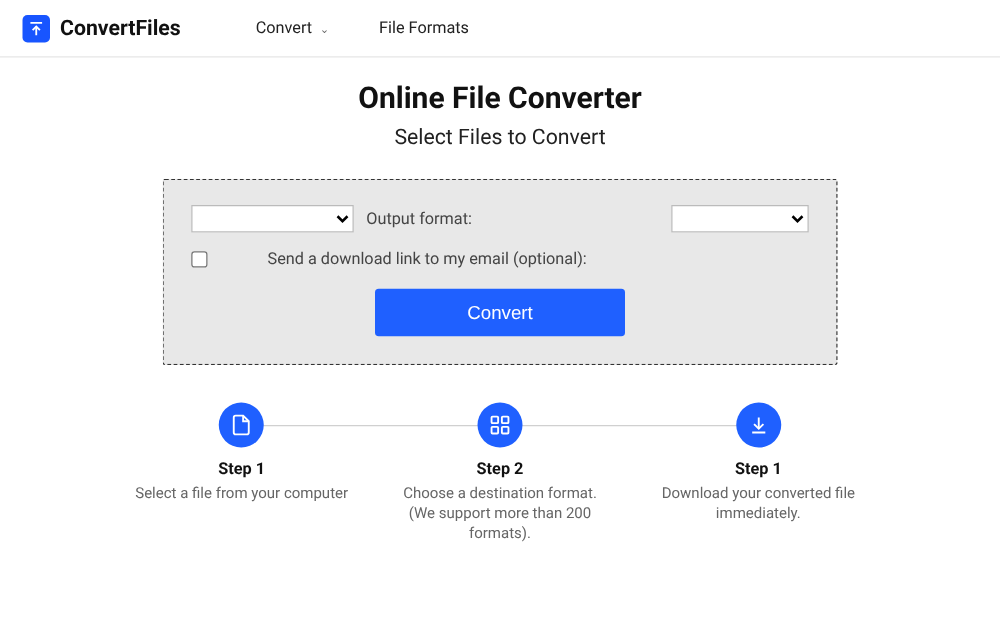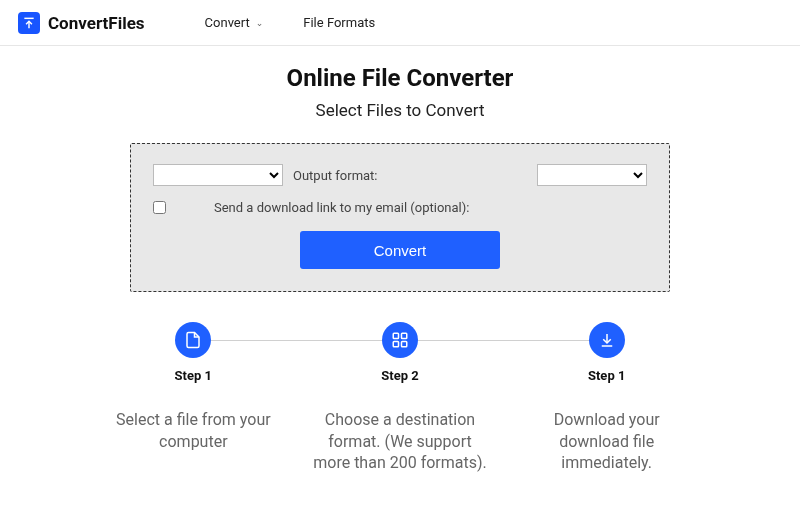--- a/index.html
+++ b/index.html
@@ -150,21 +150,21 @@
     z-index: 1;
     width: 36px; height: 36px;
     border-radius: 50%;
     background: #1f60ff;
     display: inline-flex;
     align-items: center; justify-content: center;
     color: #fff;
   }
   .step-icon svg { width: 18px; height: 18px; }
   .step h3 { font-size: 13px; font-weight: 700; margin-top: 10px; }
-  .step p { font-size: 16px; color: #666; margin-top: 26px; line-height: 1.35; padding: 0 14px; }
+  .step p { font-size: 12px; color: #666; margin-top: 3px; line-height: 1.35; padding: 0 14px; }
 </style>
 </head>
 <body>
 
 <div class="header">
   <div class="logo">
     <span class="logo-badge">
       <svg viewBox="0 0 24 24" fill="none" stroke="currentColor" stroke-width="2.5">
         <polyline points="7 14 12 9 17 14"></polyline>
         <line x1="12" y1="9" x2="12" y2="21"></line>
@@ -231,15 +231,15 @@
   </div>
   <div class="step">
     <div class="step-icon">
       <svg viewBox="0 0 24 24" fill="none" stroke="currentColor" stroke-width="2">
         <polyline points="7 11 12 16 17 11"></polyline>
         <line x1="12" y1="4" x2="12" y2="16"></line>
         <line x1="5" y1="20" x2="19" y2="20"></line>
       </svg>
     </div>
     <h3>Step 1</h3>
-    <p>Download your download file immediately.</p>
+    <p>Download your converted file immediately.</p>
   </div>
 </div>
 
 </body></html>

